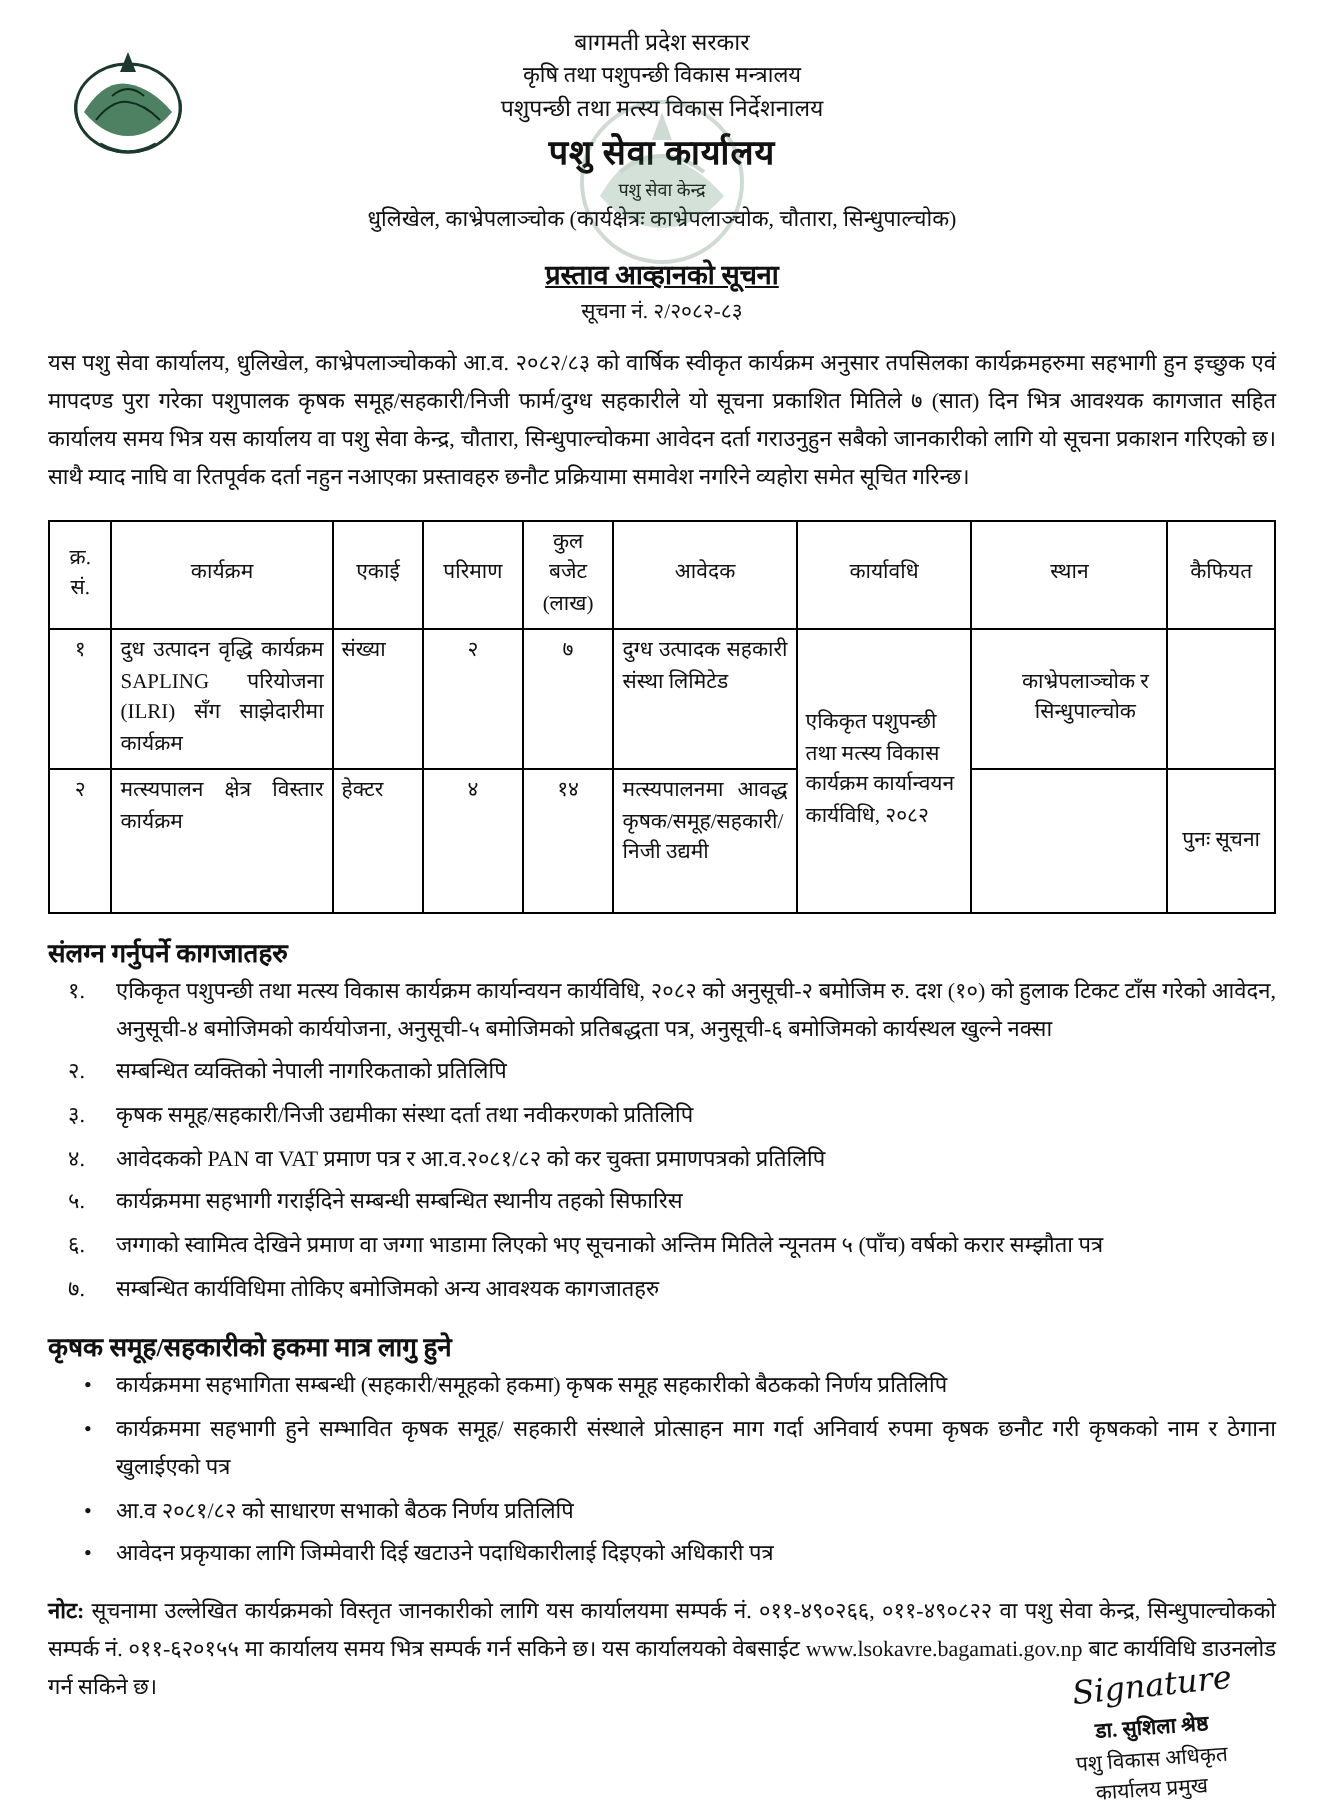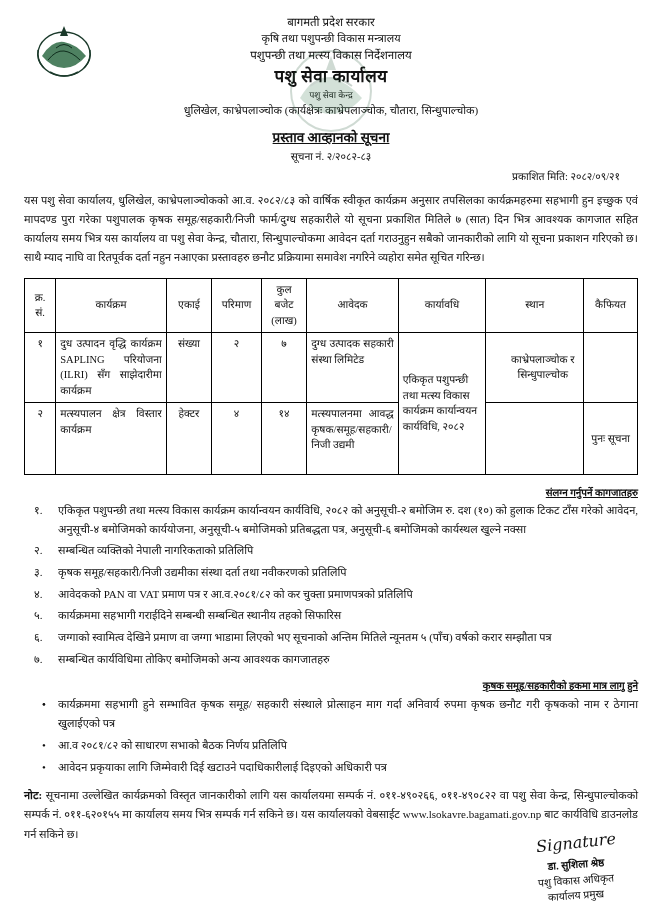--- a/index.html
+++ b/index.html
@@ -105,37 +105,35 @@
     line-height: 1.5;
   }
   table.main-table th {
     font-weight: normal;
     text-align: center;
     vertical-align: middle;
     height: 30px;
   }
   .c-sn    { width: 30px;  text-align: center; }
   .c-prog  { width: 140px; }
-  .c-unit  { width: 46px;  text-align: center; }
+  .c-unit  { width: 46px;  }
   .c-qty   { width: 48px;  text-align: center; }
   .c-budget{ width: 44px;  text-align: center; }
   .c-appl  { width: 104px; }
   .c-dur   { width: 104px; }
   .c-place { width: 84px;  text-align: center; }
   .c-rem   { width: 54px;  text-align: center; }
   .justify-cell { text-align: justify; }
 
   
   .sec-title {
-    font-size: 10px;
+    font-size: 13px;
     font-weight: bold;
     margin-top: 10px;
     margin-bottom: 2px;
-    text-decoration: underline;
-    text-align: right;
   }
   ol.np-list, ul.np-list {
     margin: 0;
     padding-left: 0;
     list-style: none;
   }
   ol.np-list > li, ul.np-list > li {
     position: relative;
     padding-left: 34px;
     margin-bottom: 3px;
@@ -222,21 +220,20 @@
     <div class="hdr-line-1">बागमती प्रदेश सरकार</div>
     <div class="hdr-line-2">कृषि तथा पशुपन्छी विकास मन्त्रालय</div>
     <div class="hdr-line-3">पशुपन्छी तथा मत्स्य विकास निर्देशनालय</div>
     <div class="office-name">पशु सेवा कार्यालय</div>
     <div class="office-sub">पशु सेवा केन्द्र</div>
     <div class="hdr-line-4">धुलिखेल, काभ्रेपलाञ्चोक (कार्यक्षेत्रः काभ्रेपलाञ्चोक, चौतारा, सिन्धुपाल्चोक)</div>
     <div class="notice-title">प्रस्ताव आव्हानको सूचना</div>
     <div class="notice-no">सूचना नं. २/२०८२-८३</div>
   </div>
 
-  <div class="pub-date">प्रकाशित मिति: २०८२/०९/२१</div>
 
   <div class="body-para">यस पशु सेवा कार्यालय, धुलिखेल, काभ्रेपलाञ्चोकको आ.व. २०८२/८३ को वार्षिक स्वीकृत कार्यक्रम अनुसार तपसिलका कार्यक्रमहरुमा सहभागी हुन इच्छुक एवं मापदण्ड पुरा गरेका पशुपालक कृषक समूह/सहकारी/निजी फार्म/दुग्ध सहकारीले यो सूचना प्रकाशित मितिले ७ (सात) दिन भित्र आवश्यक कागजात सहित कार्यालय समय भित्र यस कार्यालय वा पशु सेवा केन्द्र, चौतारा, सिन्धुपाल्चोकमा आवेदन दर्ता गराउनुहुन सबैको जानकारीको लागि यो सूचना प्रकाशन गरिएको छ। साथै म्याद नाघि वा रितपूर्वक दर्ता नहुन नआएका प्रस्तावहरु छनौट प्रक्रियामा समावेश नगरिने व्यहोरा समेत सूचित गरिन्छ।</div>
 
   <table class="main-table">
     <thead>
       <tr>
         <th class="c-sn">क्र. सं.</th>
         <th class="c-prog">कार्यक्रम</th>
         <th class="c-unit">एकाई</th>
         <th class="c-qty">परिमाण</th>
@@ -301,20 +298,21 @@
     <li>
       <span class="marker">७.</span>
       <span>सम्बन्धित कार्यविधिमा तोकिए बमोजिमको अन्य आवश्यक कागजातहरु</span>
     </li>
   </ol>
 
   <div class="sec-title">कृषक समूह/सहकारीको हकमा मात्र लागु हुने</div>
   <ul class="np-list">
     <li>
       <span class="bullet">•</span>
+      <span>कार्यक्रममा सहभागिता सम्बन्धी (सहकारी/समूहको हकमा) कृषक समूह सहकारीको बैठकको निर्णय प्रतिलिपि</span>
     </li>
     <li>
       <span class="bullet">•</span>
       <span>कार्यक्रममा सहभागी हुने सम्भावित कृषक समूह/ सहकारी संस्थाले प्रोत्साहन माग गर्दा अनिवार्य रुपमा कृषक छनौट गरी कृषकको नाम र ठेगाना खुलाईएको पत्र</span>
     </li>
     <li>
       <span class="bullet">•</span>
       <span>आ.व २०८१/८२ को साधारण सभाको बैठक निर्णय प्रतिलिपि</span>
     </li>
     <li>

